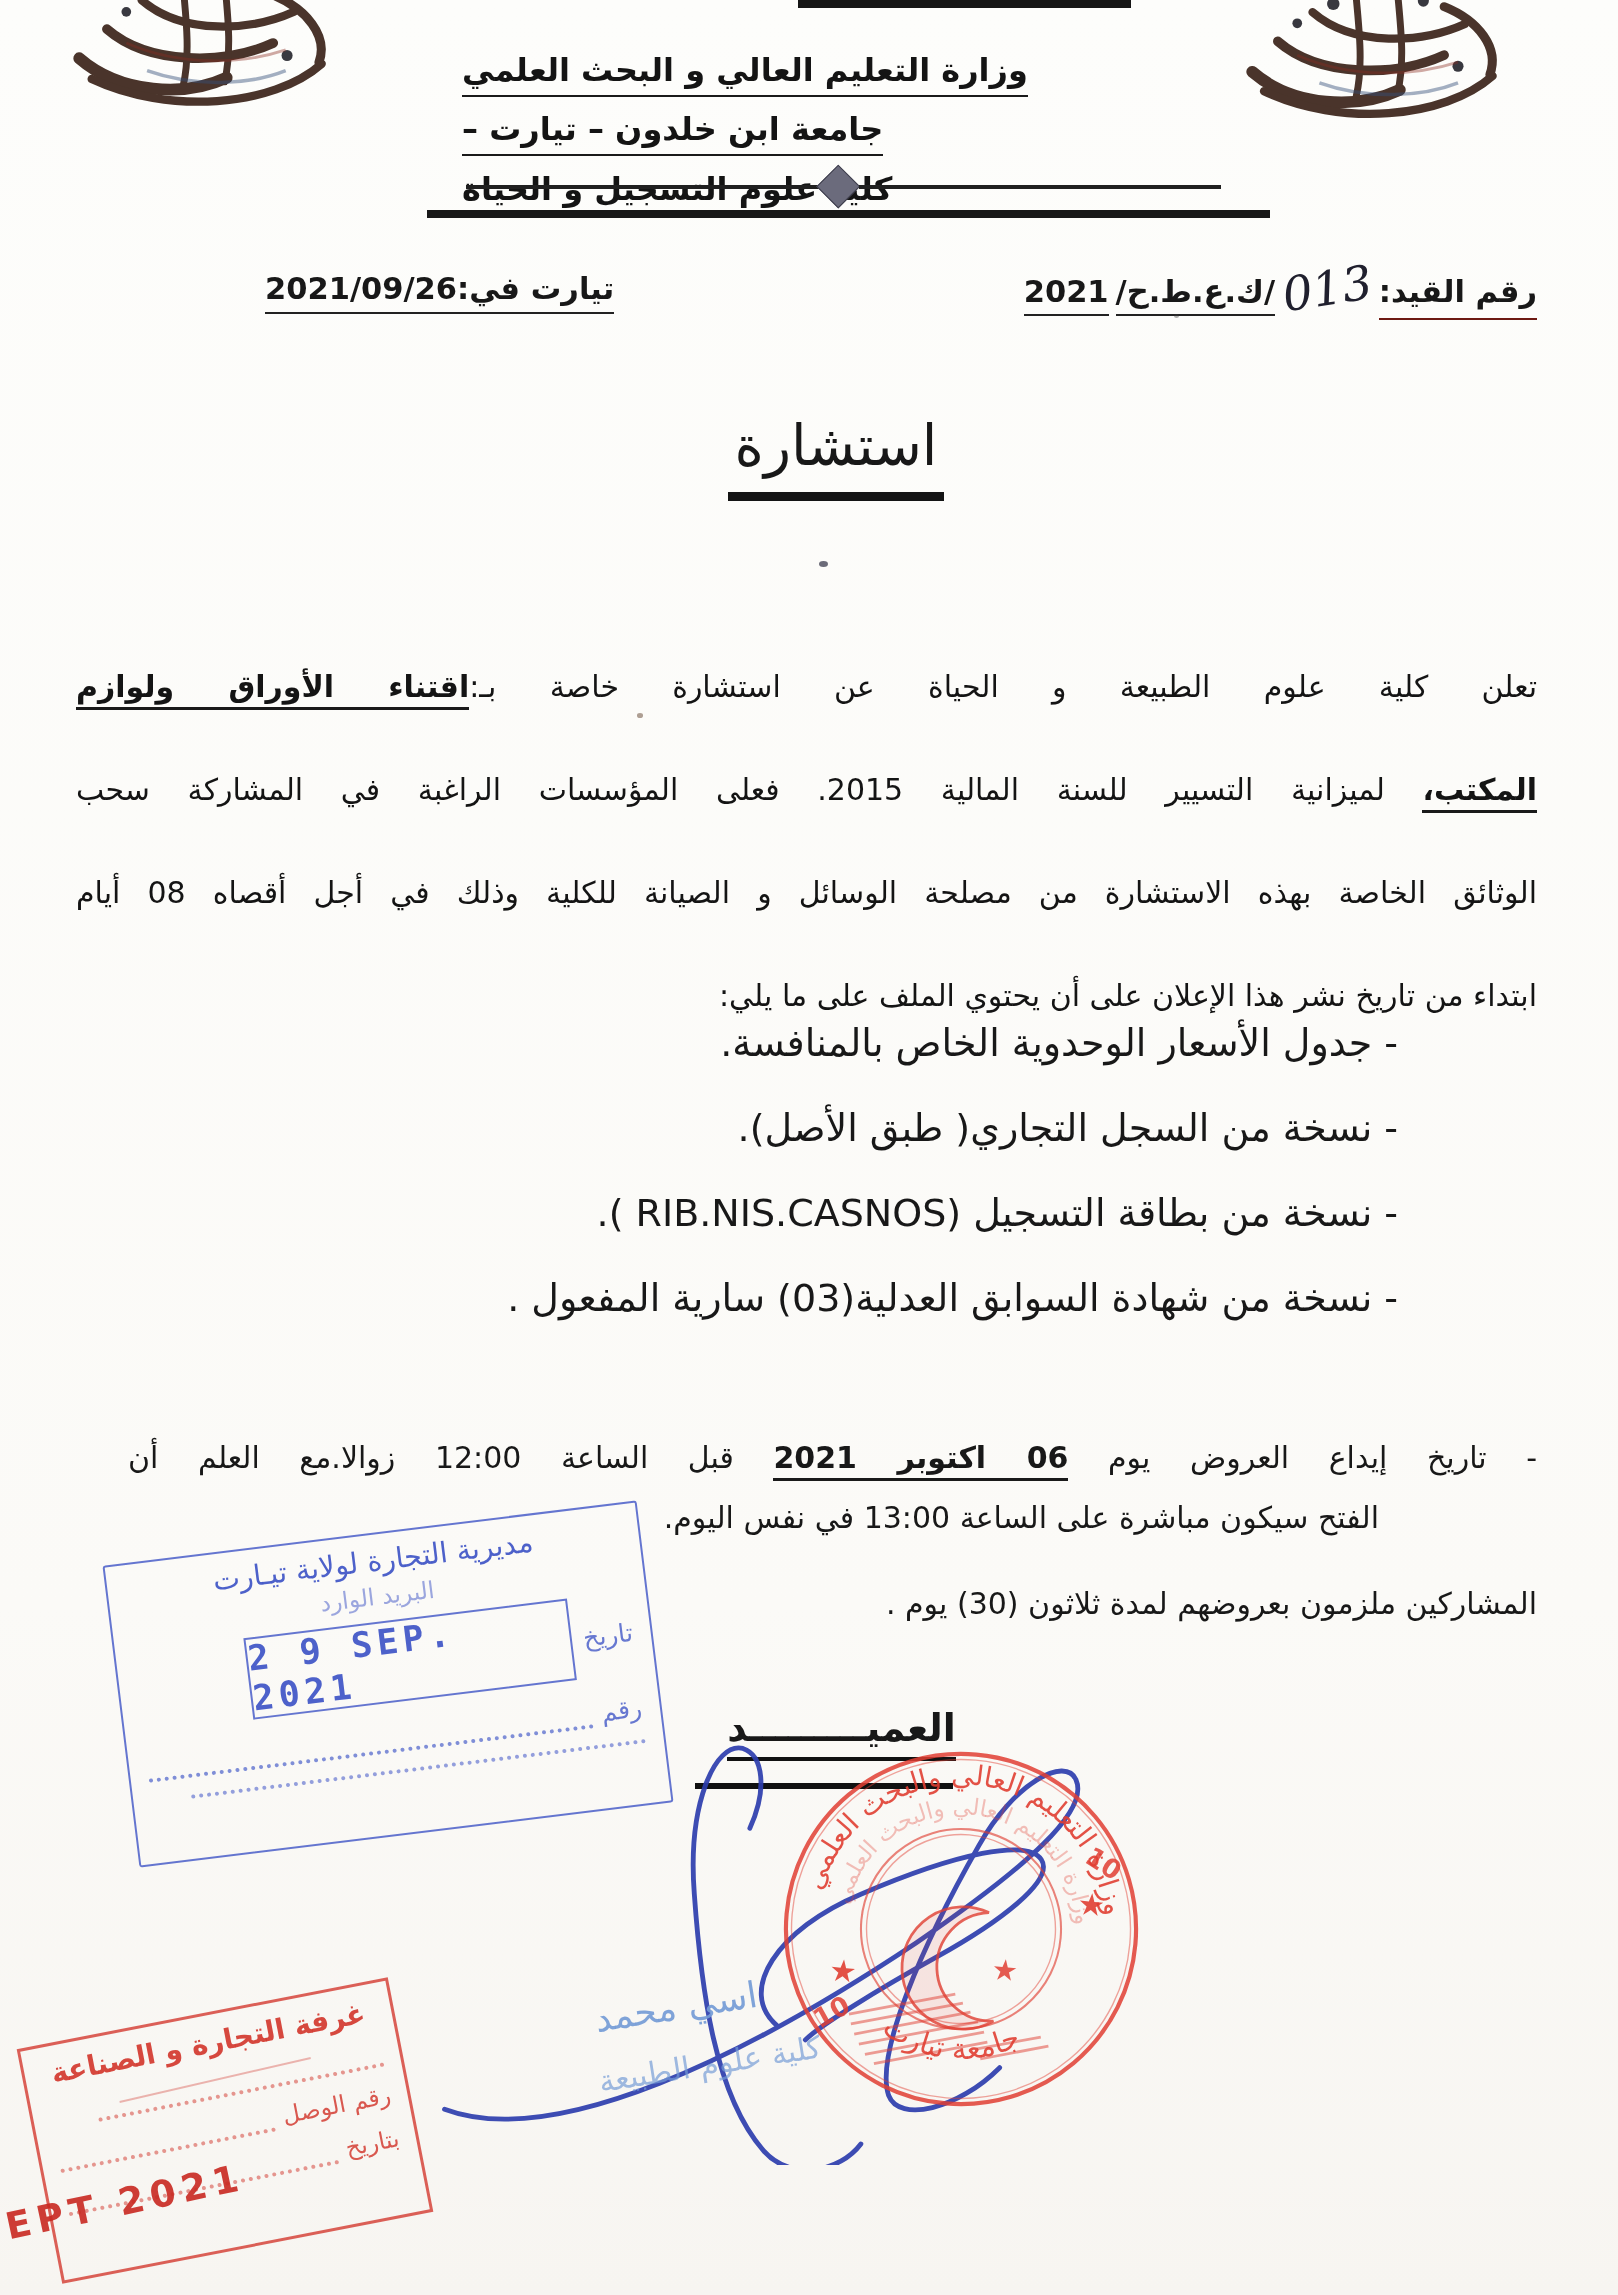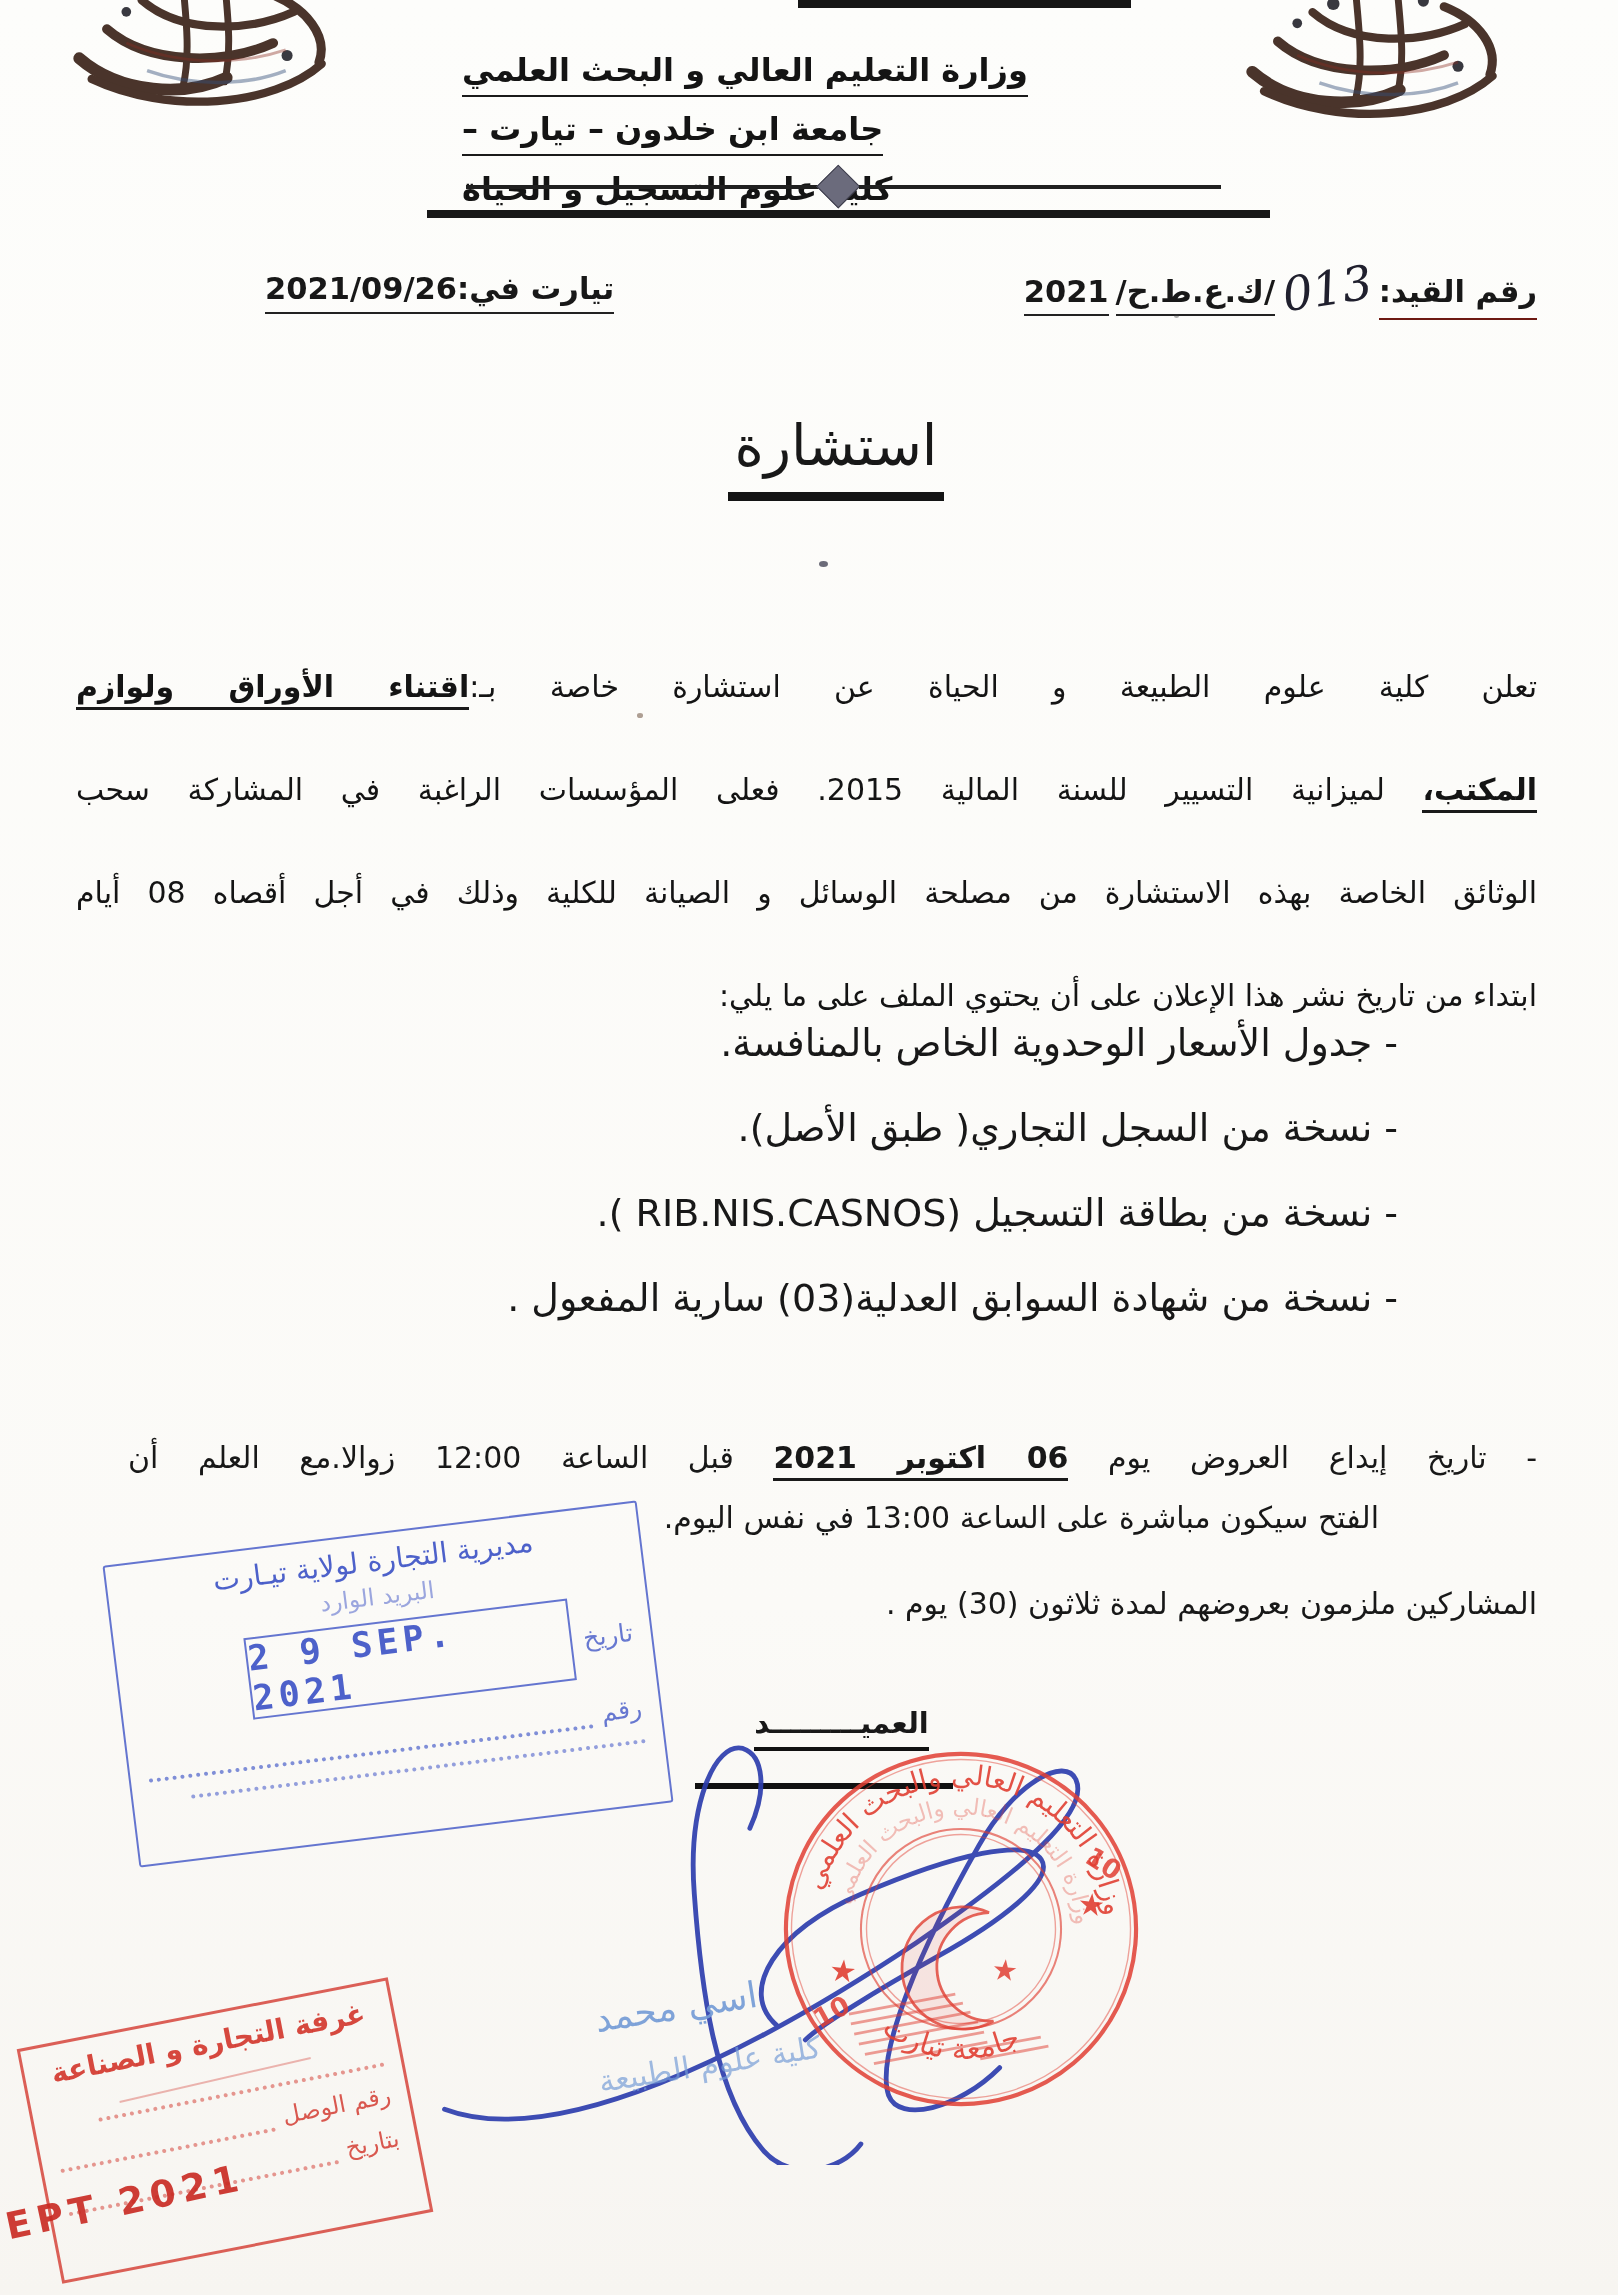--- a/index.html
+++ b/index.html
@@ -43,21 +43,21 @@
   .para .line.last { text-align:right; text-align-last:right; }
   .bold-ul { font-weight:bold; border-bottom:3.5px solid #1a1a1a; padding-bottom:2.8px; }
   .req-list { position:absolute; right:220px; left:125px; top:1001px; font-size:38px; }
   .req-item { line-height:85px; text-align:right; }
   .deadline { position:absolute; right:81px; left:128px; top:1416px; font-size:30px; line-height:83px;
               text-align:justify; text-align-last:justify; }
   .open-line { position:absolute; right:239px; top:1500px; font-size:30px; }
   .commit-line { position:absolute; right:81px; top:1586px; font-size:30px; }
   
   .dean { position:absolute; left:706px; top:1706px; width:271px; text-align:center; }
-  .dean span { display:inline-block; font-size:29px; font-weight:bold;
+  .dean span { display:inline-block; font-size:38px; font-weight:bold;
                border-bottom:4.9px solid #111; padding-bottom:7px; }
   .dean-bar { position:absolute; left:695px; top:1783px; width:258px; height:5.6px; background:#111; }
   .signature { position:absolute; left:389px; top:1665px; }
   .name-stamp { position:absolute; left:486px; top:1986px; width:389px; text-align:center;
                 transform:rotate(-9deg); color:rgba(116,155,214,0.92); direction:rtl; }
   .name-stamp .n1 { font-size:36px; letter-spacing:2.1px; }
   .name-stamp .n2 { font-size:30.5px; opacity:.75; margin-top:23.6px; margin-left:49px; }
   
   .blue-stamp { position:absolute; left:119px; top:1532px; width:538px; height:304px;
                 transform:rotate(-7deg); border:2.8px solid rgba(62,84,198,0.8); border-radius:2.8px;

